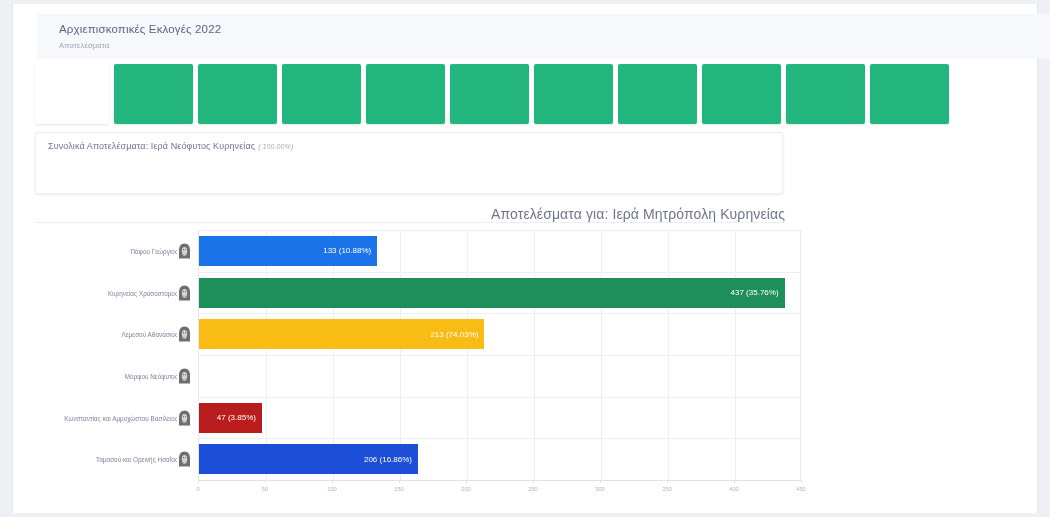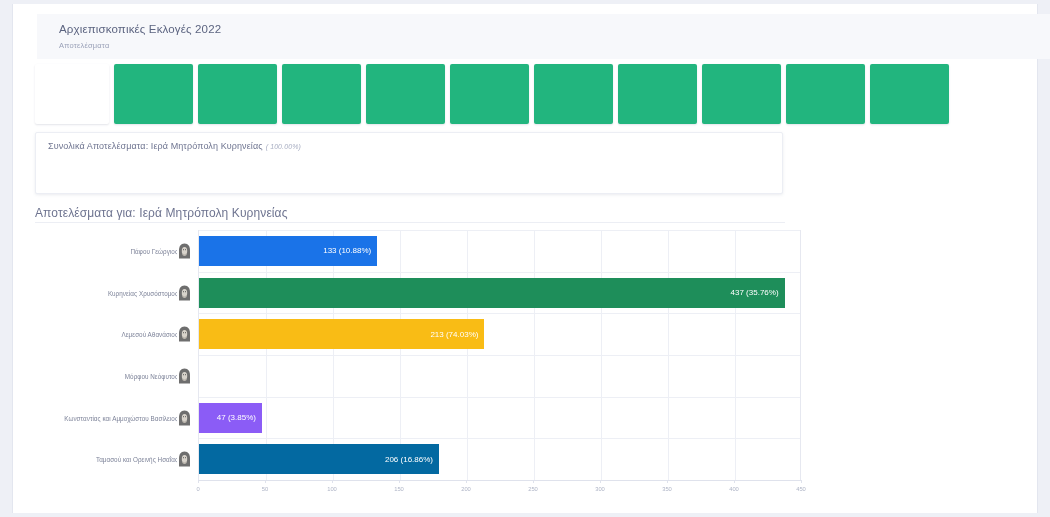--- a/index.html
+++ b/index.html
@@ -67,21 +67,21 @@
   .stat .val{font-size:10px;color:#5a6079;}
   .stat .sub{font-size:6.4px;font-style:italic;color:#a9afc3;margin-left:4px;}
   .stat.c1{justify-content:flex-start;padding-left:62px;padding-right:0;}
   .stat.c1b{justify-content:flex-start;padding-left:78px;padding-right:0;}
   .stat.c2{justify-content:flex-start;padding-left:22px;}
   .stat.c3{justify-content:flex-start;padding-left:56px;}
 
   
   .chart-wrap{position:absolute;left:22px;top:198px;width:750px;height:300px;}
   .chart-title{
-    text-align:left;font-size:12px;color:#6e7490;letter-spacing:.1px;
+    text-align:right;font-size:14px;color:#6e7490;letter-spacing:.1px;
     padding-top:4px;
   }
   .chart-rule{
     position:absolute;left:0;top:20px;width:750px;height:1px;background:#eceef4;
   }
   .plot{
     position:absolute;left:0;top:28px;width:750px;height:258px;
   }
   .labels-col{
     position:absolute;left:0;top:0;width:143px;height:250px;
@@ -182,21 +182,21 @@
       </div>
       <div class="tab" style="width: 79px;">
         <div class="t-name"></div>
         <div class="t-count"></div>
         <div class="t-total"></div>
       </div>
     </div>
 
   <div class="summary">
     <div class="summary-head">
-      <span>Συνολικά Αποτελέσματα: Ιερά Μητρόπολη Κυρηνείας</span><span class="pct">( 100.00%)</span>
+      <span>Συνολικά Αποτελέσματα: Ιερά Νεόφυτος Κυρηνείας</span><span class="pct">( 100.00%)</span>
     </div>
     <div class="stat-grid" id="stat-grid">
         <div class="stat c1">
           <span class="lbl"></span>
           <span class="val"></span>
           <span class="sub"></span>
         </div>
         <div class="stat c2">
           <span class="lbl"></span>
           <span class="val"></span>
@@ -312,22 +312,22 @@
           <div class="hgrid" style="top: 0px;"></div>
           <div class="hgrid" style="top: 41.6667px;"></div>
           <div class="hgrid" style="top: 83.3333px;"></div>
           <div class="hgrid" style="top: 125px;"></div>
           <div class="hgrid" style="top: 166.667px;"></div>
           <div class="hgrid" style="top: 208.333px;"></div>
           <div class="hgrid" style="top: 250px;"></div>
           <div class="bar" style="left: 0px; top: 20.8333px; width: 178.22px; background: rgb(26, 115, 232);">133 (10.88%)</div>
           <div class="bar" style="left: 0px; top: 62.5px; width: 585.58px; background: rgb(30, 142, 90);">437 (35.76%)</div>
           <div class="bar" style="left: 0px; top: 104.167px; width: 285.42px; background: rgb(249, 188, 21);">213 (74.03%)</div>
-          <div class="bar" style="left: 0px; top: 187.5px; width: 62.98px; background: #8b5cf6;">47 (3.85%)</div>
-          <div class="bar" style="left: 0px; top: 229.167px; width: 240px; background: #0369a1;">206 (16.86%)</div>
+          <div class="bar" style="left: 0px; top: 187.5px; width: 62.98px; background: #b91c1c;">47 (3.85%)</div>
+          <div class="bar" style="left: 0px; top: 229.167px; width: 219px; background: #1d4ed8;">206 (16.86%)</div>
         </div>
       <div class="axis" id="axis">
         <div class="axis-line"></div>
       <div class="tick-mark" style="left: 0px;"></div>
           <div class="tick" style="left: 0px;">0</div>
           <div class="tick-mark" style="left: 67px;"></div>
           <div class="tick" style="left: 67px;">50</div>
           <div class="tick-mark" style="left: 134px;"></div>
           <div class="tick" style="left: 134px;">100</div>
           <div class="tick-mark" style="left: 201px;"></div>

